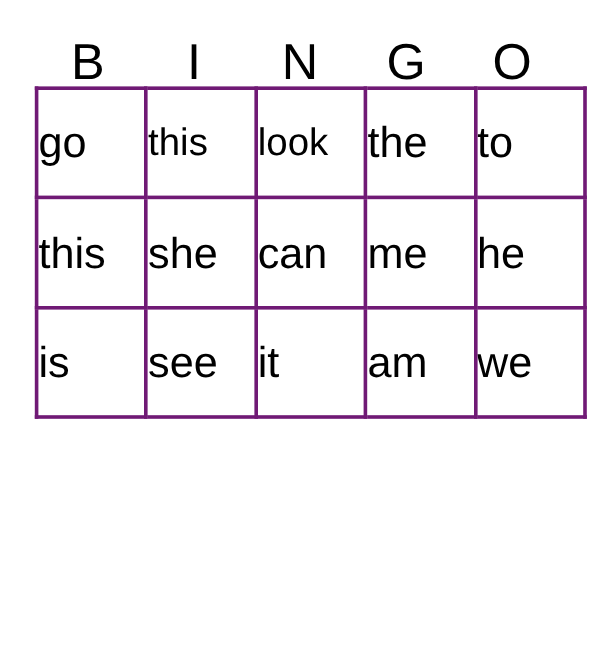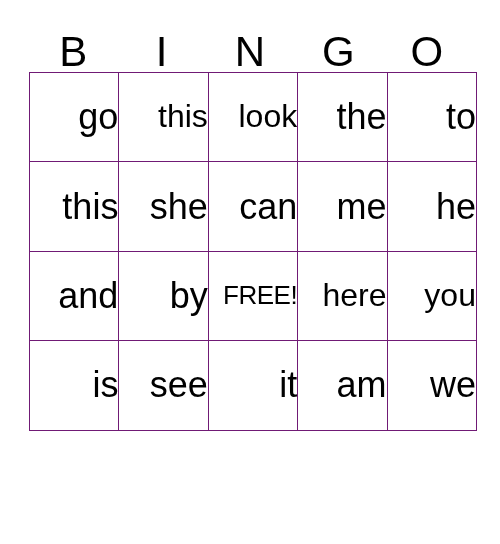--- a/index.html
+++ b/index.html
@@ -45,22 +45,22 @@
   
   #bingo-grid {
     width: 442px;
     border-collapse: collapse;
     table-layout: fixed;
     border: 1px solid #3a3a3a;
   }
   #bingo-grid td {
     width: 88.4px;
     height: 88.4px;
-    border: 1px solid #701a75;
-    text-align: right;
+    border: 3px solid #701a75;
+    text-align: left;
     vertical-align: middle;
     padding: 0;
     overflow: hidden;
   }
   .cell-text {
     display: inline-block;
     font-size: 36px;
     font-weight: 400;
     line-height: 1.05;
     white-space: nowrap;
@@ -129,37 +129,20 @@
           <span class="cell-text">can</span>
         </td>
         <td>
           <span class="cell-text">me</span>
         </td>
         <td>
           <span class="cell-text">he</span>
         </td>
       </tr>
 
-      <tr>
-        <td>
-          <span class="cell-text">and</span>
-        </td>
-        <td>
-          <span class="cell-text">by</span>
-        </td>
-        <td>
-          <span class="cell-text fit-free">FREE!</span>
-        </td>
-        <td>
-          <span class="cell-text fit-snug">here</span>
-        </td>
-        <td>
-          <span class="cell-text fit-snug">you</span>
-        </td>
-      </tr>
 
 
       <tr>
         <td>
           <span class="cell-text">is</span>
         </td>
         <td>
           <span class="cell-text">see</span>
         </td>
         <td>

